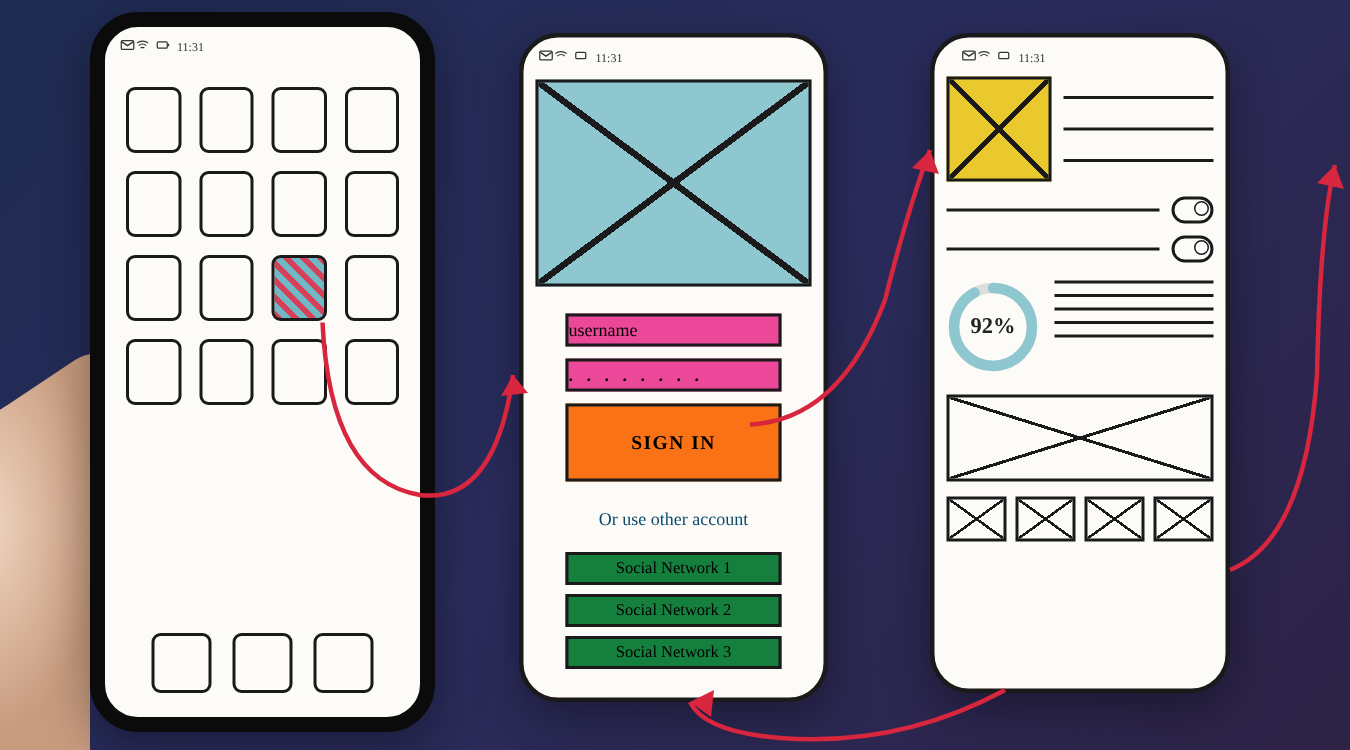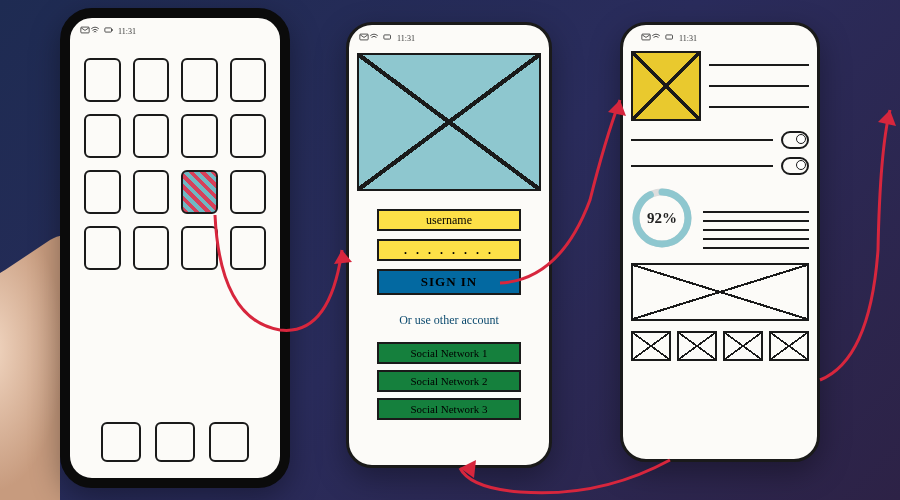--- a/index.html
+++ b/index.html
@@ -58,27 +58,27 @@
     margin:6px 8px 0;height:134px;
     background:#8ec7cf;border:2px solid #1a1a1a;position:relative;
   }
   #phone2 .hero::before,#phone2 .hero::after{
     content:"";position:absolute;inset:0;
   }
   #phone2 .hero::before{background:linear-gradient(to top right,transparent 49%,#1a1a1a 49% 51%,transparent 51%)}
   #phone2 .hero::after{background:linear-gradient(to top left,transparent 49%,#1a1a1a 49% 51%,transparent 51%)}
   #phone2 .form{padding:18px 28px 0;display:flex;flex-direction:column;gap:8px;align-items:center}
   .field{
-    width:140px;border:2px solid #1a1a1a;background:#fde047;
-    font-size:12px;text-align:center;padding:3px 0;line-height:1;
+    width:140px;border:2px solid #1a1a1a;background:#ec4899;
+    font-size:12px;padding:3px 0;line-height:1;
   }
   .field.pw{letter-spacing:3px;font-weight:bold}
   .btn-signin{
-    width:140px;border:2px solid #1a1a1a;background:#0369a1;
-    font-size:13px;font-weight:bold;text-align:center;padding:3px 0;
+    width:140px;border:2px solid #1a1a1a;background:#f97316;
+    font-size:13px;font-weight:bold;text-align:center;padding:16px 0;
     letter-spacing:1px;
   }
   #phone2 .alt-label{font-size:12px;margin:10px 0 6px;color:#0c4a6e}
   .social-btn{
     width:140px;border:2px solid #1a1a1a;background:#15803d;
     font-size:11px;text-align:center;padding:3px 0;margin-bottom:6px;
   }
   
   #phone3{left:620px;top:22px;width:200px;height:440px;padding:0 8px 8px;box-sizing:border-box}
   #phone3 .toprow{display:flex;gap:8px;margin-top:4px}
@@ -93,21 +93,21 @@
   #phone3 .toggles{margin-top:10px;display:flex;flex-direction:column;gap:8px}
   .toggle-row{display:flex;align-items:center;gap:8px}
   .toggle-row .ruleline{flex:1}
   .toggle{
     width:24px;height:14px;border:2px solid #1a1a1a;border-radius:10px;position:relative;flex-shrink:0;
   }
   .toggle::after{
     content:"";position:absolute;width:8px;height:8px;border:1.5px solid #1a1a1a;border-radius:50%;
     top:1px;right:1px;background:#fff;
   }
-  #phone3 .midrow{display:flex;gap:10px;margin-top:12px;align-items:flex-end}
+  #phone3 .midrow{display:flex;gap:10px;margin-top:12px;align-items:flex-start}
   .gauge{width:62px;height:62px;flex-shrink:0;position:relative}
   .gauge svg{width:62px;height:62px}
   .gauge-label{
     position:absolute;inset:0;display:flex;align-items:center;justify-content:center;
     font-size:15px;font-weight:bold;color:#222;
   }
   #phone3 .para{flex:1;display:flex;flex-direction:column;gap:7px}
   #phone3 .bigimg{
     margin-top:14px;height:54px;border:2px solid #1a1a1a;position:relative;
   }

